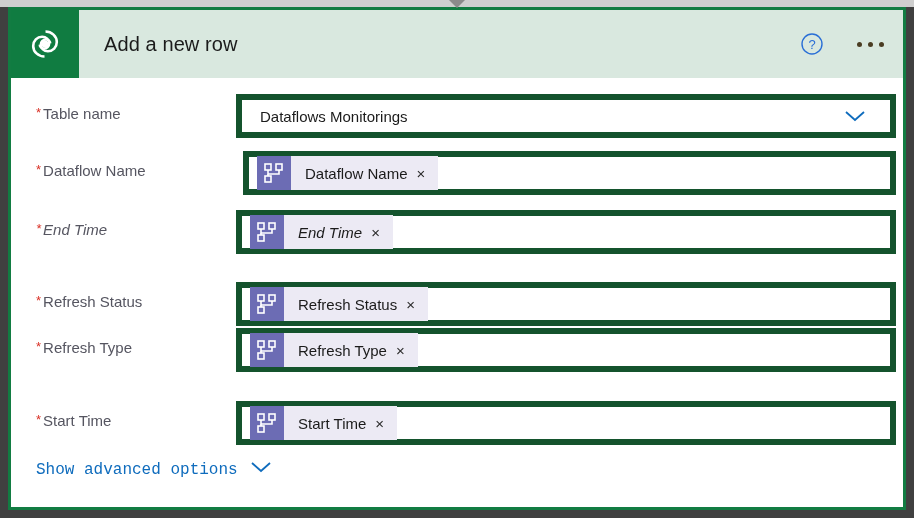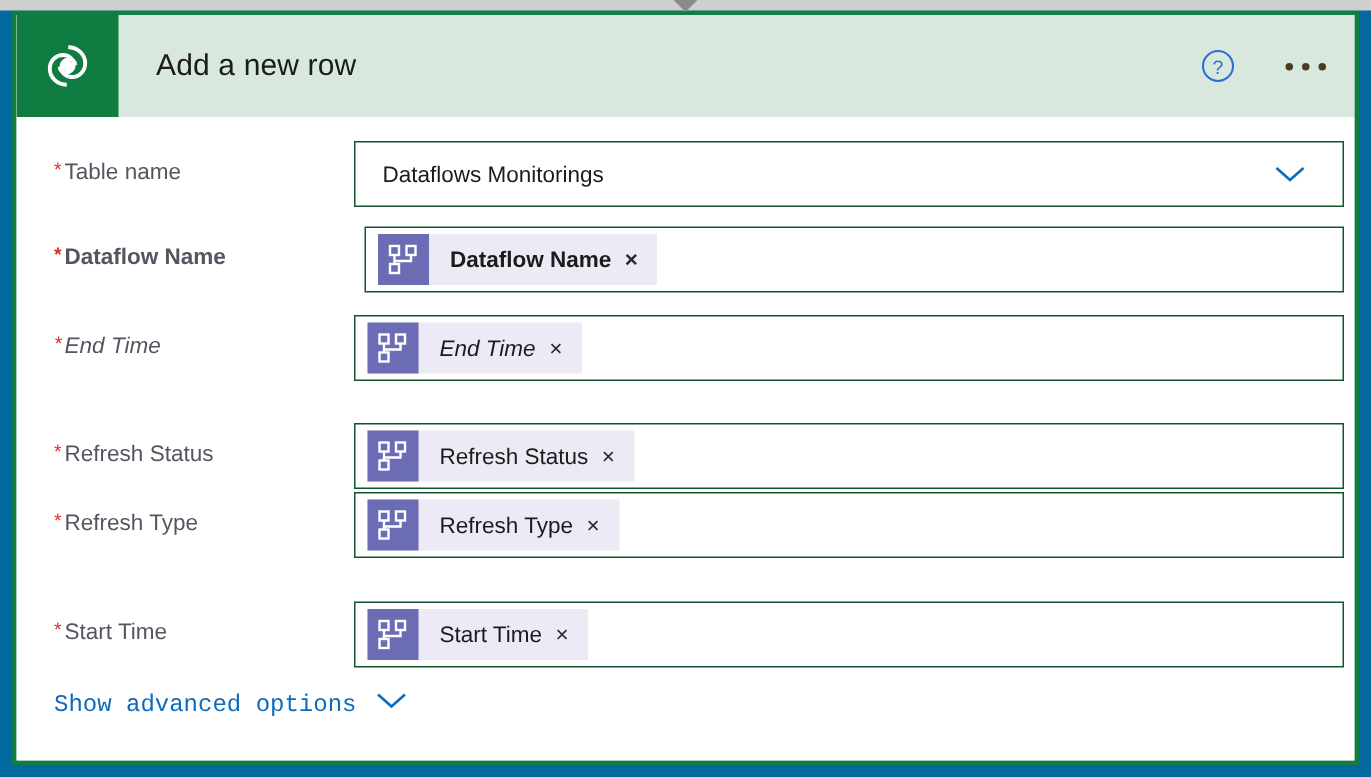--- a/index.html
+++ b/index.html
@@ -12,21 +12,21 @@
     background: #d6d6d6;
     font-family: "Liberation Sans", "DejaVu Sans", sans-serif;
     overflow: hidden;
   }
 
   
   #root {
     position: relative;
     width: 914px;
     height: 518px;
-    background: #0369a1;
+    background: #404040;
   }
   .top-strip {
     position: absolute;
     left: 0; top: 0;
     width: 914px; height: 7px;
     background: #cfcfcf;
   }
   .collapse-caret {
     position: absolute;
     left: 449px; top: 0px;
@@ -132,21 +132,21 @@
     font-size: 13px;
     margin-right: 2px;
     vertical-align: 2px;
   }
 
   .field-control {
     position: absolute;
     left: 225px;
     width: 660px;
     box-sizing: border-box;
-    border: 1px solid #14532d;
+    border: 6px solid #14532d;
     background: #ffffff;
     height: 44px;
     display: flex;
     align-items: center;
   }
 
   
   .dd-value {
     margin-left: 18px;
     font-size: 15px;
@@ -257,21 +257,21 @@
         <div class="field-control" style="left:225px;">
           <span class="dd-value">Dataflows Monitorings</span>
           <span class="dd-caret">
             <svg width="22" height="14" viewBox="0 0 22 14" aria-hidden="true">
               <path d="M2 3 L11 11 L20 3" fill="none" stroke="#0f6cbd" stroke-width="1.8"></path>
             </svg>
           </span>
         </div>
       </div>
 
-      <div class="field-row" style="top:73px;font-weight:bold;">
+      <div class="field-row" style="top:73px;">
         <div class="field-label">
           <span class="req-star">*</span><span>Dataflow Name</span>
         </div>
         <div class="field-control" style="left:232px; width:653px;">
           <span class="token">
             <span class="token-icon">
               <svg width="22" height="22" viewBox="0 0 22 22" aria-hidden="true">
                 <g fill="none" stroke="#ffffff" stroke-width="1.6">
                   <rect x="2" y="2" width="6" height="6"></rect>
                   <rect x="13" y="2" width="6" height="6"></rect>

